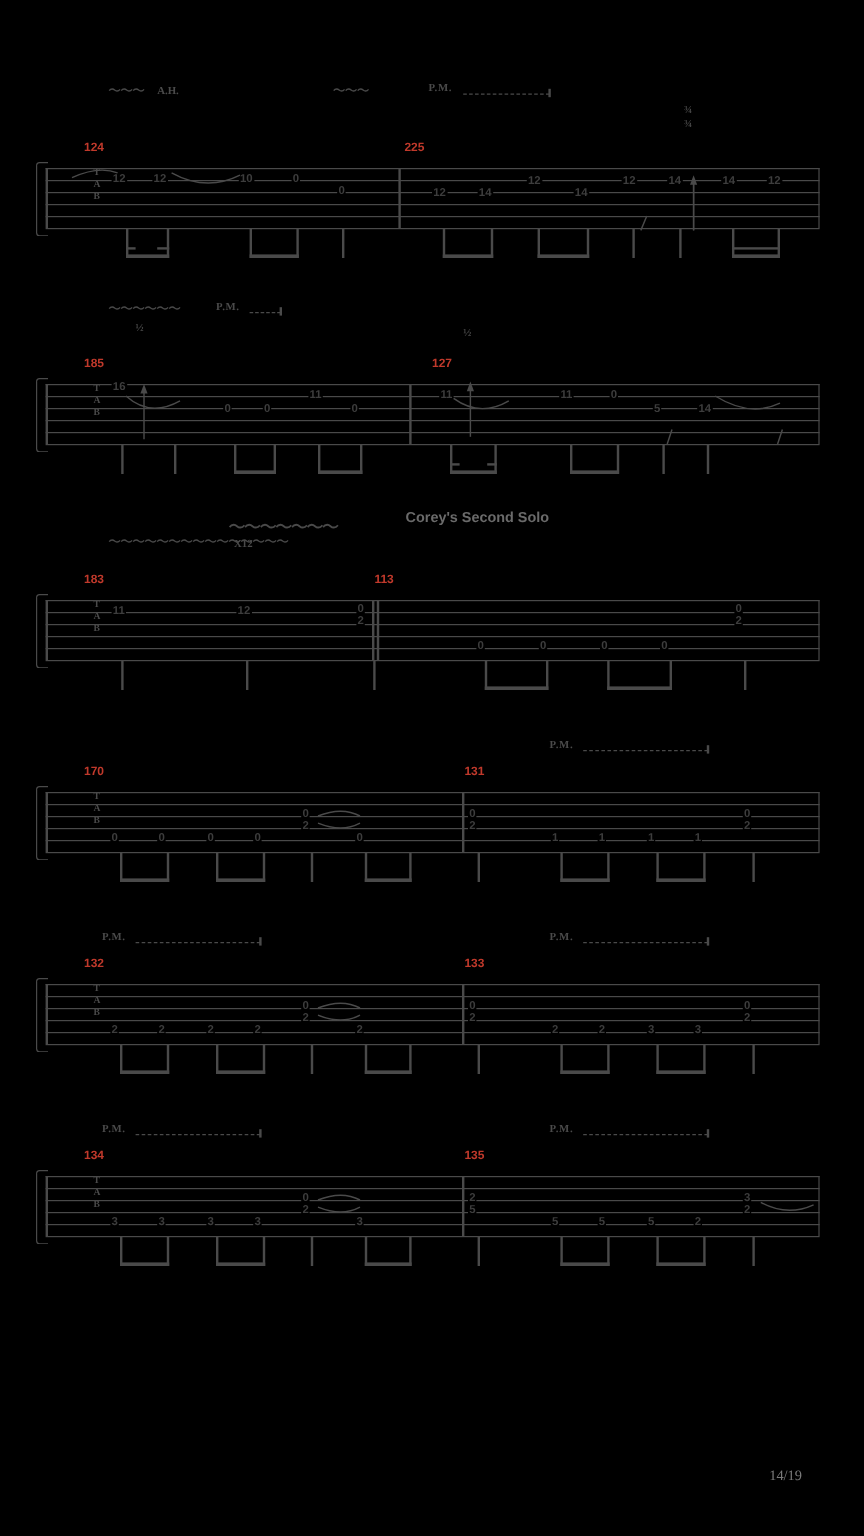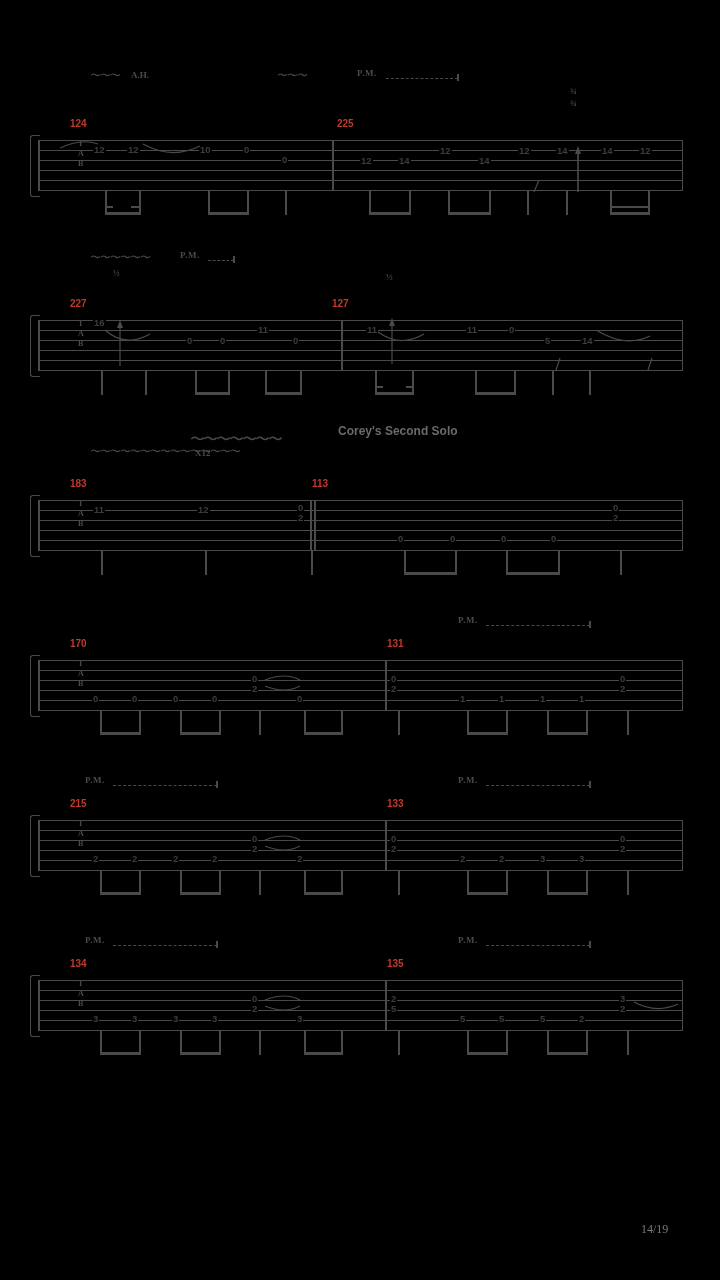--- a/index.html
+++ b/index.html
@@ -158,22 +158,22 @@
       <div class="startbar"></div>
       <div class="endbar"></div>
       <div class="tabword">
         <span>T</span>
         <span>A</span>
         <span>B</span>
       </div>
       <div class="barline" style="left:303px;top:0;height:50px"></div>
     </div>
 
-    <div class="measnum" style="left:70px;top:-22px">227</div>
-    <div class="measnum" style="left:332px;top:-22px">127</div>
+    <div class="measnum" style="left:70px;top:-22px">185</div>
+    <div class="measnum" style="left:360px;top:-22px">127</div>
 
     <div class="vib" style="left:90px;top:-70px">〜〜〜〜〜〜</div>
     <div class="pm" style="left:180px;top:-70px">P.M.</div>
     <div class="pmline" style="left:208px;top:-60px;width:26px"></div>
     <div class="pmend" style="left:233px;top:-64px"></div>
     <div class="bendnum" style="left:113px;top:-52px">½</div>
     <div class="bendnum" style="left:386px;top:-48px">½</div>
 
     <div class="note" style="left:93px;top:-2px">16</div>
     <div class="note" style="left:186px;top:16px">0</div>
@@ -352,21 +352,21 @@
       <div class="startbar"></div>
       <div class="endbar"></div>
       <div class="tabword">
         <span>T</span>
         <span>A</span>
         <span>B</span>
       </div>
       <div class="barline" style="left:347px;top:0;height:50px"></div>
     </div>
 
-    <div class="measnum" style="left:70px;top:-22px">215</div>
+    <div class="measnum" style="left:70px;top:-22px">132</div>
     <div class="measnum" style="left:387px;top:-22px">133</div>
 
     <div class="pm" style="left:85px;top:-45px">P.M.</div>
     <div class="pmline" style="left:113px;top:-35px;width:104px"></div>
     <div class="pmend" style="left:216px;top:-39px"></div>
     <div class="pm" style="left:458px;top:-45px">P.M.</div>
     <div class="pmline" style="left:486px;top:-35px;width:104px"></div>
     <div class="pmend" style="left:589px;top:-39px"></div>
 
     <div class="note" style="left:92px;top:34px">2</div>

